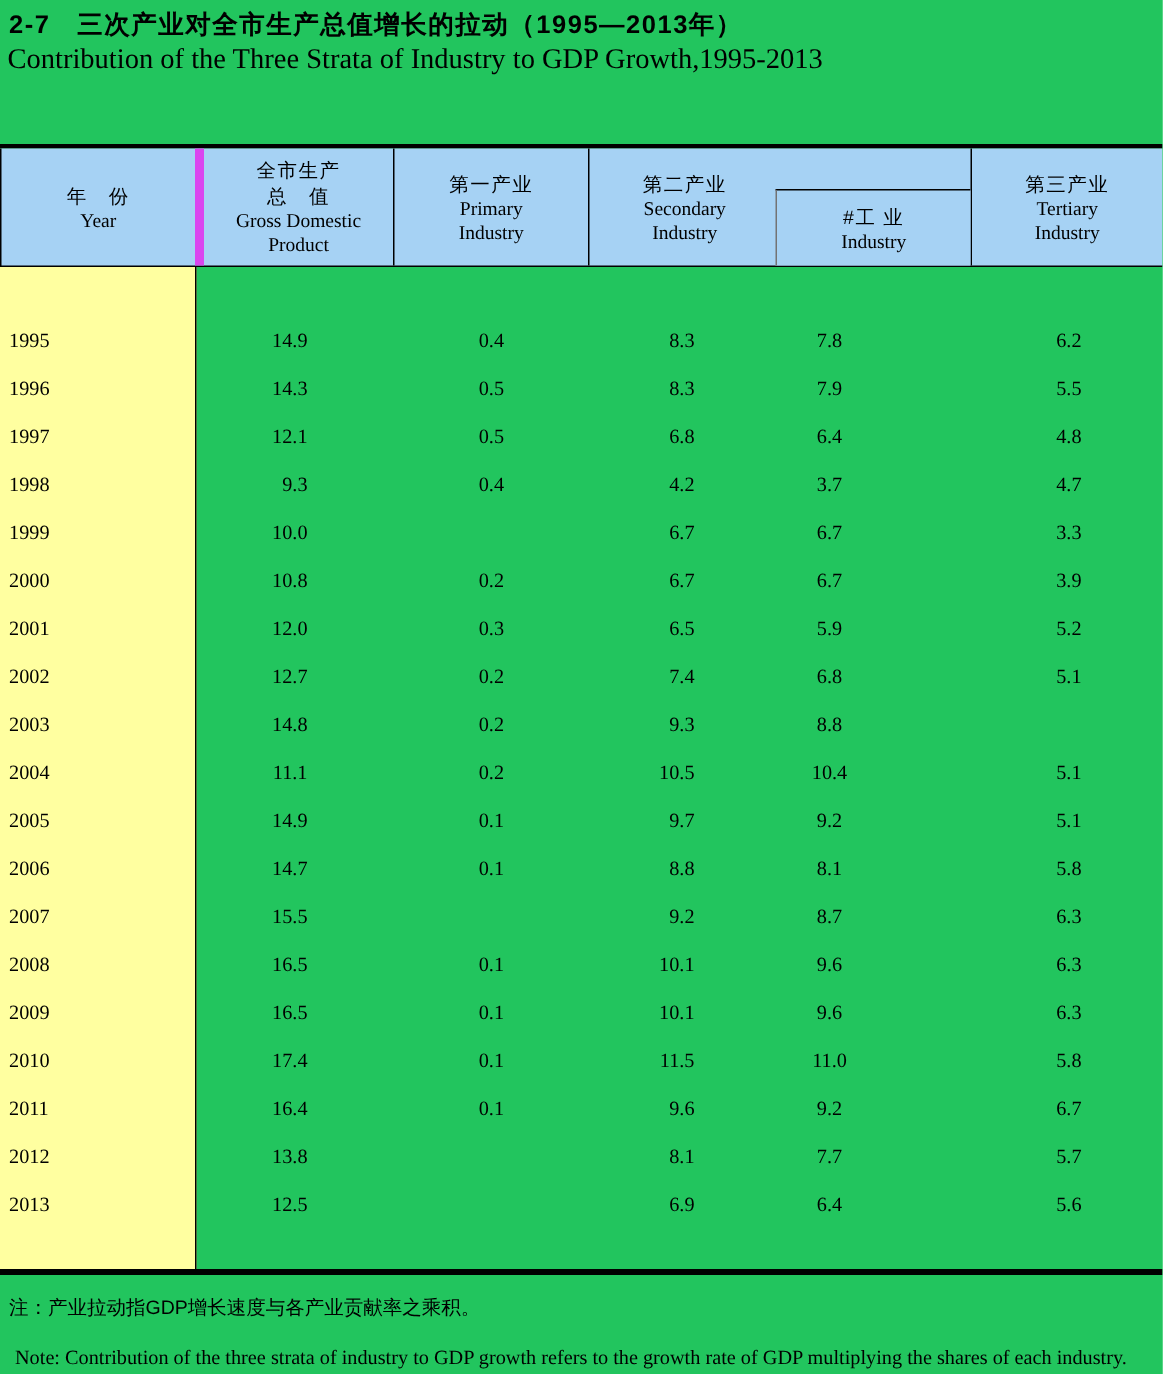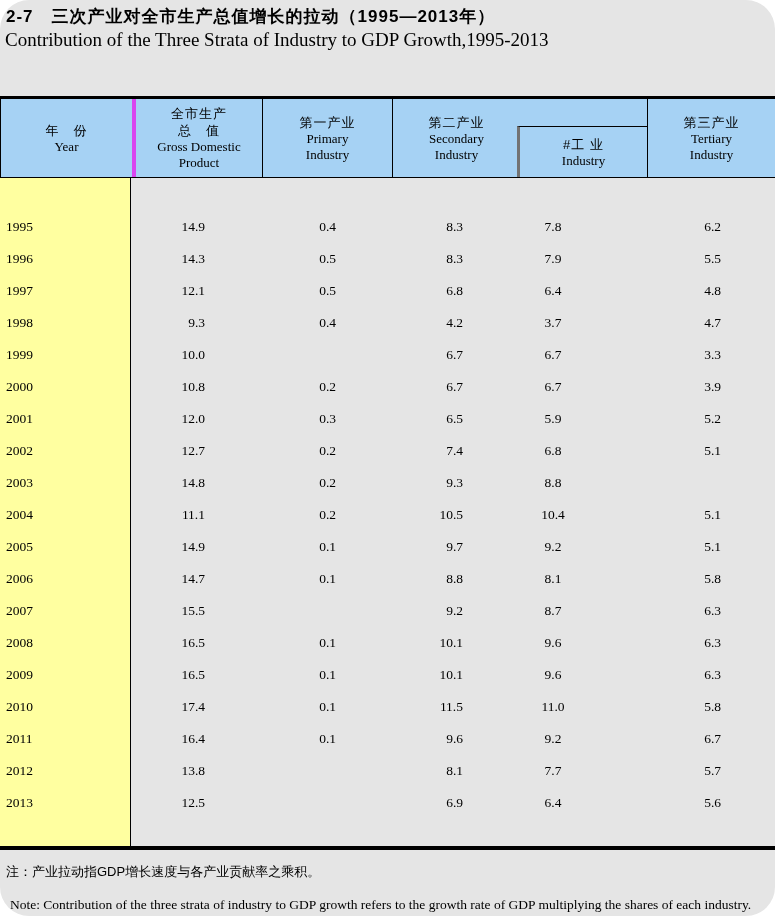--- a/index.html
+++ b/index.html
@@ -4,23 +4,22 @@
 <style>
   html,body{margin:0;padding:0;}
   body{
     font-family:"Liberation Sans", sans-serif;
     background:#ffffff;
   }
   .page{
     position:relative;
     width:775px;
     height:916px;
-    background:#e5e5e5;
+    background:#22c55e;
     overflow:hidden;
-    border-radius:29px;
   }
   .title-zh{
     position:absolute; left:6px; top:5px;
     font-size:17px; font-weight:bold; color:#000;
     letter-spacing:1px; white-space:nowrap;
   }
   .title-en{
     position:absolute; left:5px; top:29px;
     font-family:"Liberation Serif", serif;
     font-size:19px; color:#000; white-space:nowrap;
@@ -40,36 +39,36 @@
   .th{
     box-sizing:border-box;
     display:flex; flex-direction:column;
     justify-content:center; align-items:center;
     text-align:center;
     font-size:13px; color:#000;
     line-height:17px;
   }
   .th .zh{font-family:"Liberation Sans", sans-serif; letter-spacing:1px;}
   .th .en{font-family:"Liberation Serif", serif; line-height:16px;}
-  .h-year{width:136px; border-right:4px solid #d946ef;}
+  .h-year{width:136px; border-right:6px solid #d946ef;}
   .h-gdp{width:128px; border-right:1px solid #000;}
   .h-primary{width:131px; border-right:1px solid #000;}
   .h-secondary-group{
     width:257px; border-right:1px solid #000;
     position:relative;
     display:block;
   }
   .h-secondary-label{
     position:absolute; left:0; top:0; width:127px; height:100%;
     display:flex; flex-direction:column; justify-content:center; align-items:center;
     text-align:center; font-size:13px; line-height:17px;
   }
   .h-industry-sub{
     position:absolute; right:0; bottom:0; width:130px; height:51px;
-    border-top:1px solid #000; border-left:3px solid #737373;
+    border-top:1px solid #000; border-left:1px solid #737373;
     box-sizing:border-box;
     display:flex; flex-direction:column; justify-content:center; align-items:center;
     text-align:center; font-size:13px; line-height:17px;
     background:var(--header-bg,#a6d2f4);
   }
   .h-tertiary{width:128px;}
   .tbody{
     position:relative;
     height:668px;
     border-bottom:4px solid #000;

